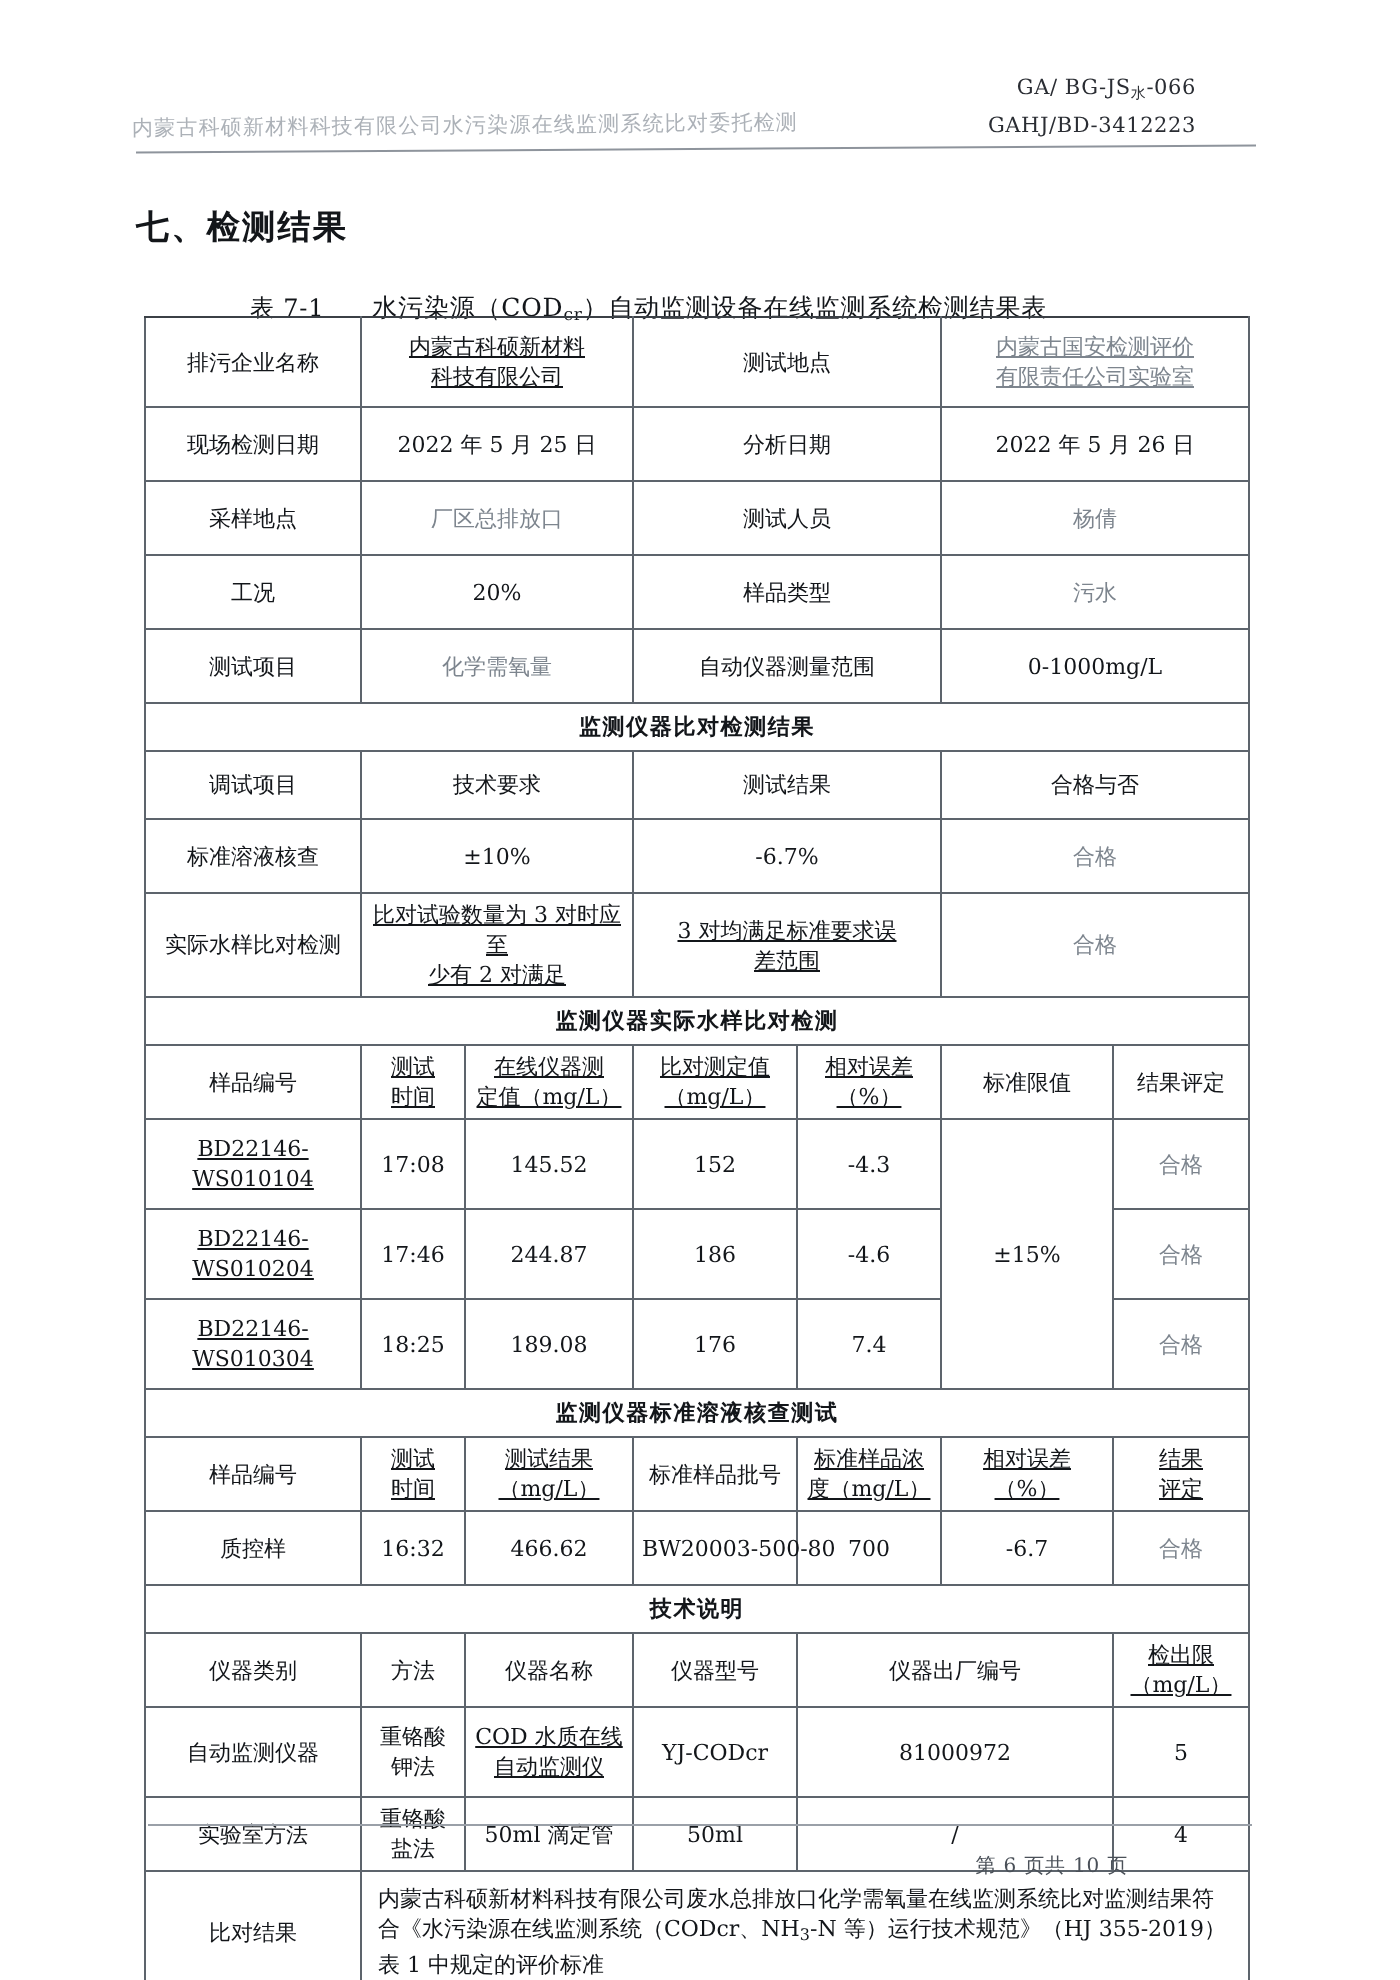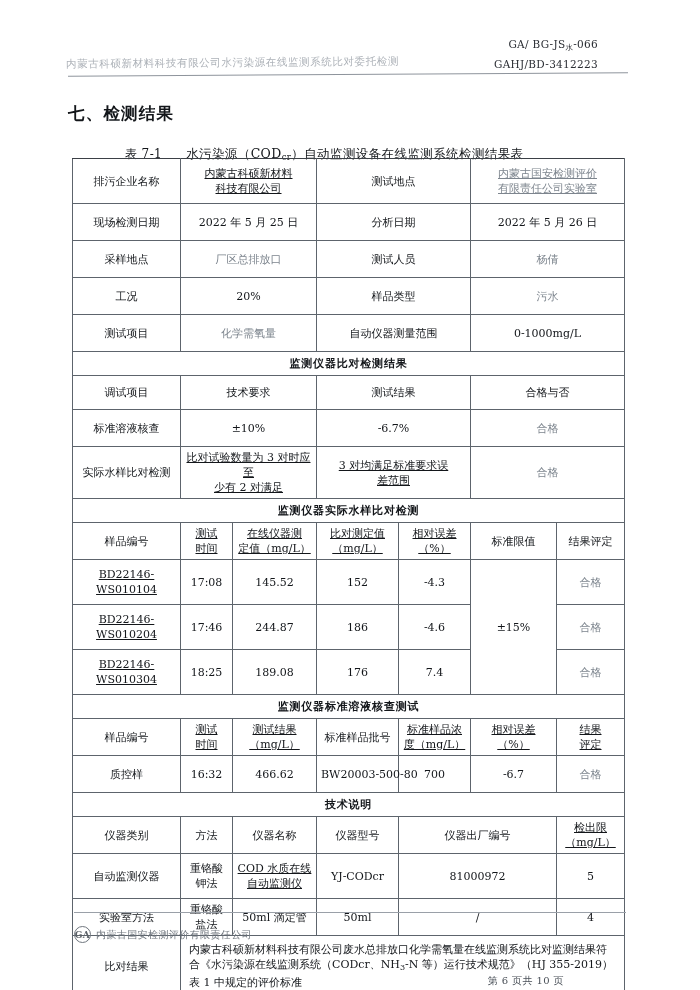--- a/index.html
+++ b/index.html
@@ -153,21 +153,21 @@
     display: flex;
     align-items: center;
     justify-content: center;
     font-size: 9px;
     font-weight: bold;
     color: #5b6168;
     font-family: "DejaVu Serif", serif;
   }
   .footer-right {
     position: absolute;
-    top: 974px;
+    top: 926px;
     right: 74px;
     font-size: 10px;
     color: #4a5058;
     letter-spacing: 0.4px;
   }
 </style>
 </head>
 <body>
 
 <div class="page">
@@ -339,19 +339,15 @@
       </tr>
       <tr>
         <td style="height:54px">比对结果</td>
         <td class="left-txt" colspan="6">内蒙古科硕新材料科技有限公司废水总排放口化学需氧量在线监测系统比对监测结果符合《水污染源在线监测系统（CODcr、NH<sub>3</sub>-N 等）运行技术规范》（HJ 355-2019）表 1 中规定的评价标准</td>
       </tr>
 
     </tbody>
   </table>
 
   <div class="footer-rule"></div>
-  <div class="footer-left">
-    <span class="logo-mark">GA</span>
-    <span>内蒙古国安检测评价有限责任公司</span>
-  </div>
   <div class="footer-right">第 6 页共 10 页</div>
 
 </div>
 
 </body></html>

